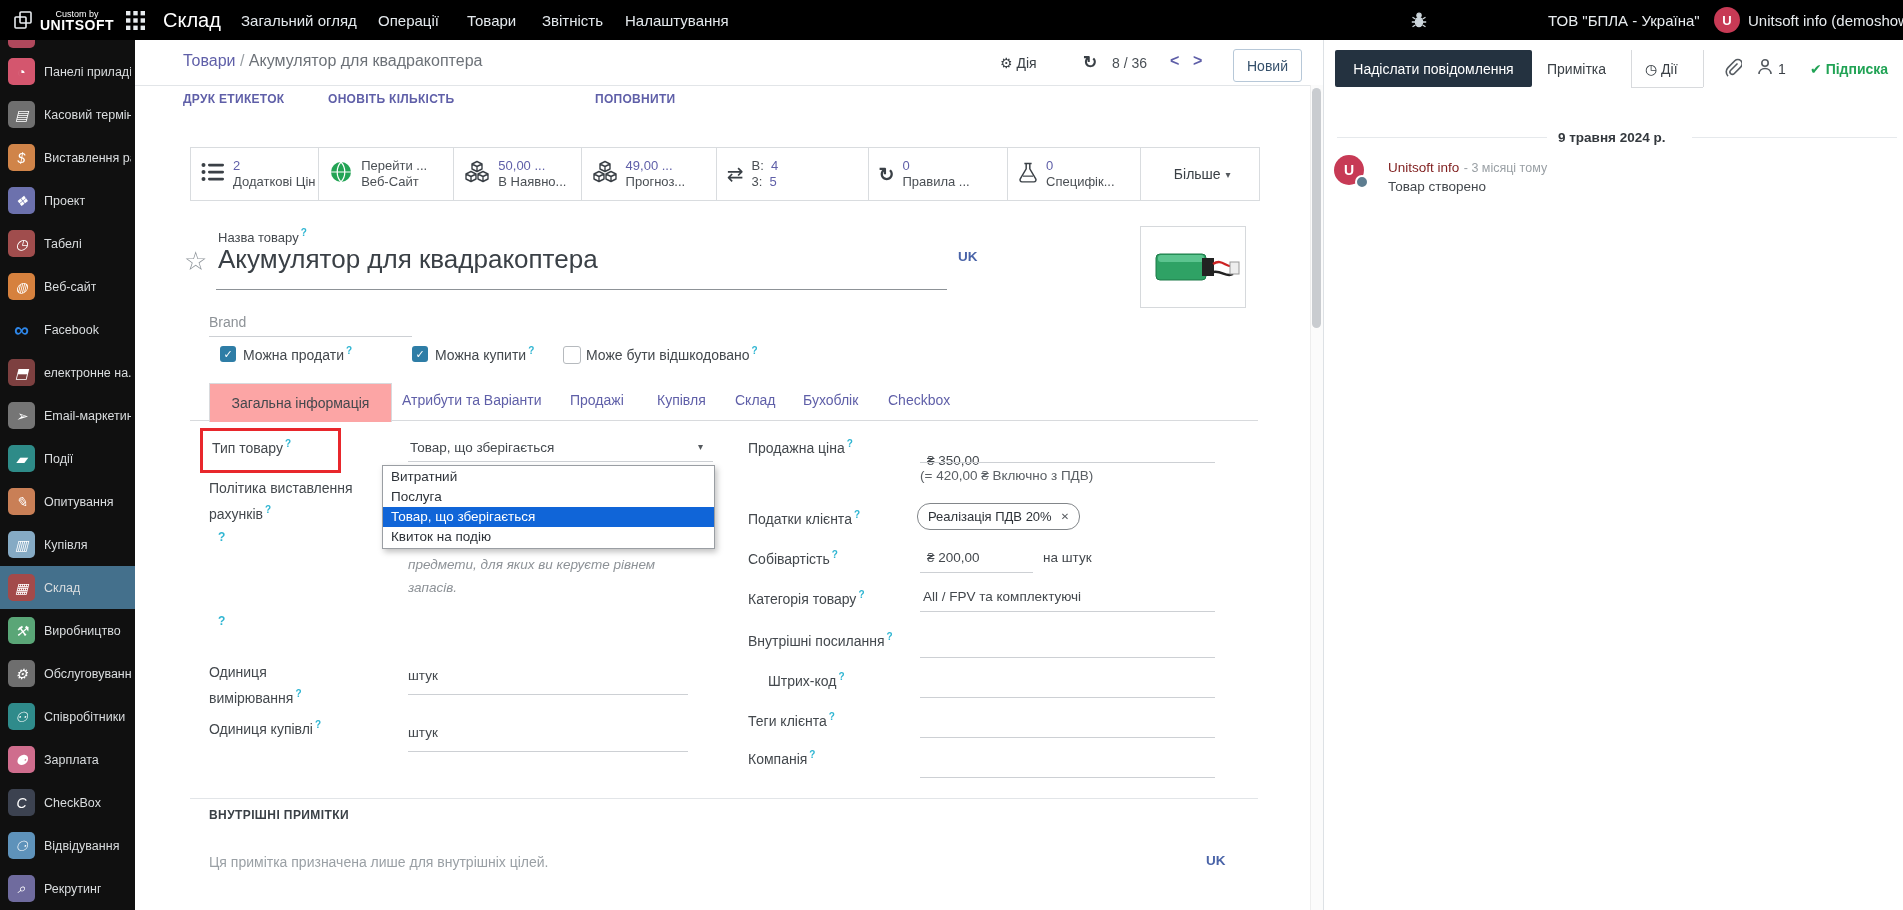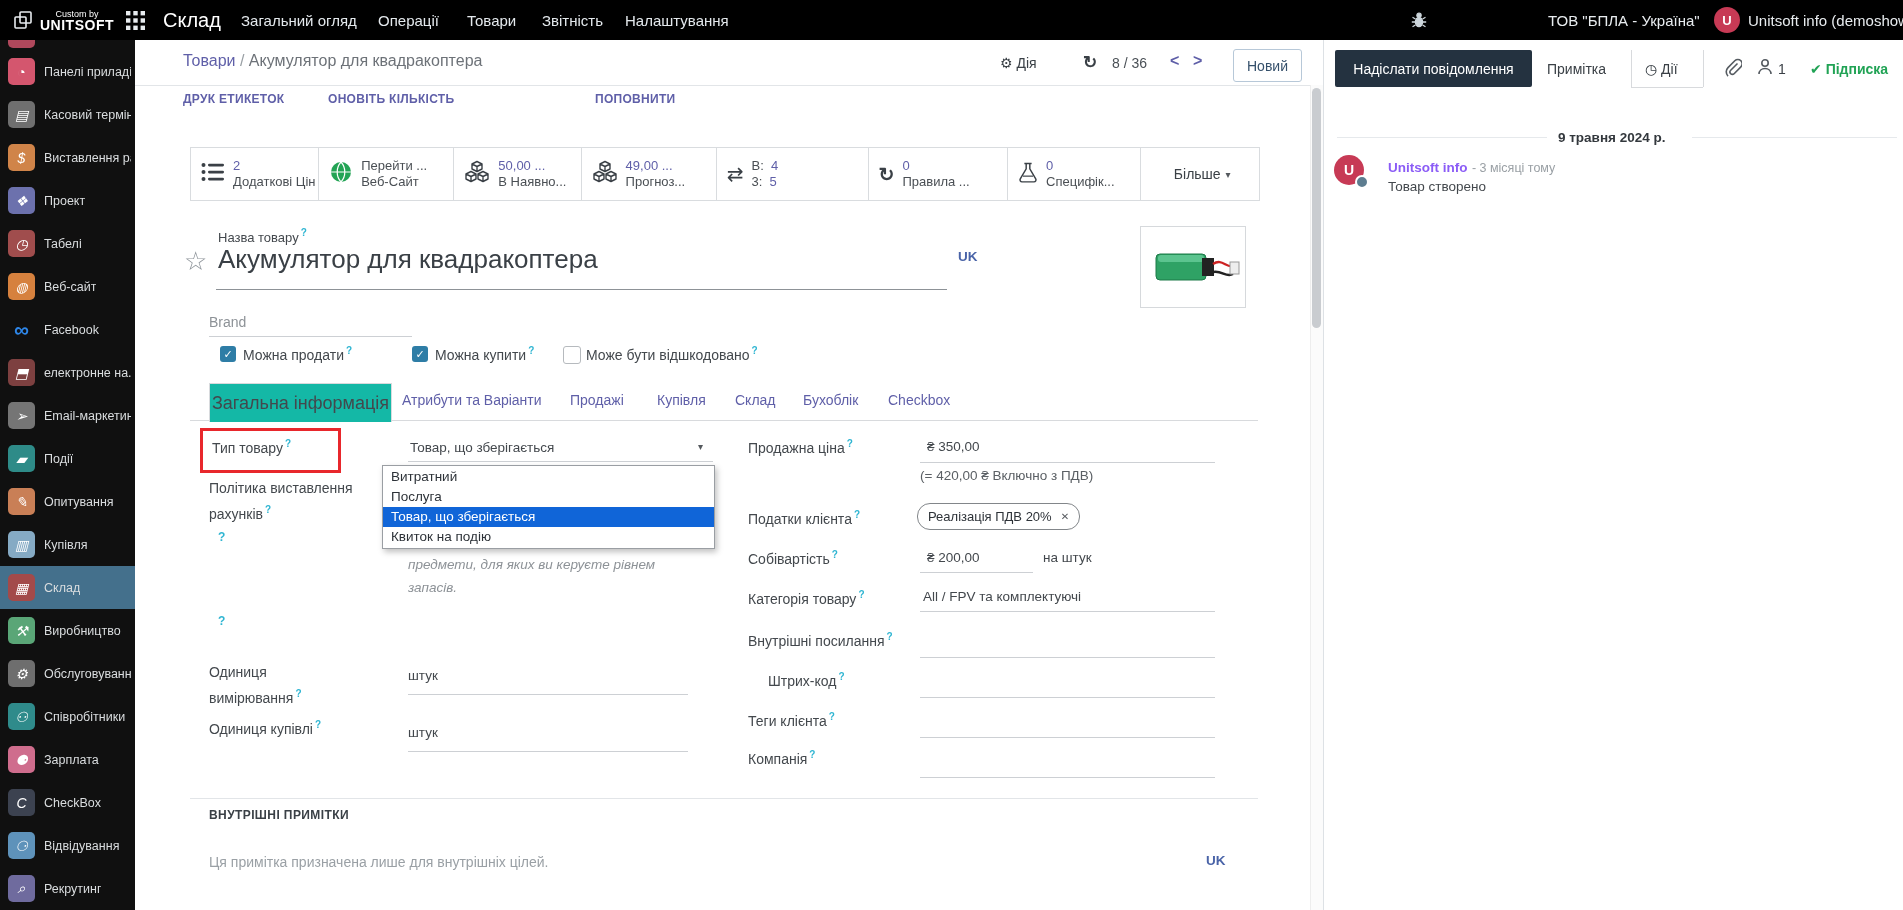--- a/index.html
+++ b/index.html
@@ -51,22 +51,22 @@
   .q{color:#2fb5d2;font-size:10px;vertical-align:6px;margin-left:2px;font-weight:700}
   .flabel{font-size:14px;color:#43484d}
   .fval{font-size:13.5px;color:#43484d}
   .uline{border-bottom:1px solid #cdd0d4;height:0}
   .cb{width:16px;height:16px;border-radius:3px;background:#2e7da6;color:#fff;font-size:11px;
       display:flex;align-items:center;justify-content:center;cursor:pointer}
   .cb.empty{background:#fff;border:1px solid #b6babe;color:transparent}
   .cblab{font-size:14px;color:#43484d}
   .tabline{border-bottom:1px solid #d8dadd}
   .tab{font-size:14px;color:#5f5fa8;cursor:pointer;white-space:nowrap}
-  .activetab{border:1px solid #d8dadd;border-bottom:none;background:#14b8a6;z-index:2;
-             display:flex;align-items:center;justify-content:center;font-size:18px;color:#43484d;cursor:pointer}
+  .activetab{border:1px solid #d8dadd;border-bottom:none;background:#fca5a5;z-index:2;
+             display:flex;align-items:center;justify-content:center;font-size:14px;color:#43484d;cursor:pointer}
   .redbox{border:3px solid #e8272c;z-index:5;pointer-events:none}
   .popup{background:#fff;border:1px solid #9a9ea3;box-shadow:2px 3px 6px rgba(0,0,0,.25);z-index:4}
   .prow{height:20px;line-height:20px;padding:0 8px;font-size:13.5px;color:#2d3238;white-space:nowrap;cursor:pointer}
   .prow.sel{background:#1065d8;color:#fff}
   .help{font-size:13.5px;font-style:italic;color:#8d9297;line-height:23px}
   .tag{height:25px;border:1px solid #82868a;border-radius:13px;display:inline-flex;align-items:center;
        padding:0 10px;font-size:13px;color:#2d3238;gap:9px;background:#fff;cursor:pointer;white-space:nowrap}
   .tag-x{font-size:10px;color:#55595e}
   .photo{border:1px solid #d6d9dc;background:#fff;display:flex;align-items:center;justify-content:center;cursor:pointer}
   .noteshead{font-size:12px;font-weight:700;letter-spacing:.4px;color:#3a4046}
@@ -80,21 +80,21 @@
            justify-content:center;cursor:pointer}
   .ch-tab{font-size:14px;color:#3a4046;cursor:pointer}
   .vline{border-left:1px solid #d8dadd}
   .hline{border-top:1px solid #d8dadd}
   .green{color:#21a355}
   .dateline{border-top:1px solid #e6e9ec}
   .datetxt{font-size:13.5px;font-weight:700;color:#33383d}
   .msg-avatar{width:30px;height:30px;border-radius:50%;background:#c73a55;color:#fff;font-weight:700;
               font-size:14px;display:flex;align-items:center;justify-content:center}
   .msg-dot{width:10px;height:10px;border-radius:50%;background:#5d7d90;border:2px solid #fff}
-  .author{font-size:13.5px;font-weight:700;color:#8b5cf6}
+  .author{font-size:13.5px;font-weight:400;color:#7f1d1d}
   .tstamp{font-size:12.5px;color:#9aa0a5}
   .mbody{font-size:13.5px;color:#43484d}
   .glyph{color:#3a4046}
 </style>
 </head>
 <body>
 
 <div class="page">
 
   <div class="topbar">
@@ -454,21 +454,21 @@
   <div class="abs fval" style="left:408px;top:668px">штук</div>
   <div class="abs uline" style="left:408px;top:694px;width:280px"></div>
 
   <div class="abs flabel" style="left:209px;top:719px;width:160px">
     <span>Одиниця купівлі</span><sup class="q">?</sup></div>
   <div class="abs fval" style="left:408px;top:725px">штук</div>
   <div class="abs uline" style="left:408px;top:751px;width:280px"></div>
 
   <div class="abs flabel" style="left:748px;top:438px">
     <span>Продажна ціна</span><sup class="q">?</sup></div>
-  <div class="abs fval" style="left:927px;top:439px">₴ 350,00</div>
+  <div class="abs fval" style="left:927px;top:453px">₴ 350,00</div>
   <div class="abs uline" style="left:920px;top:462px;width:295px"></div>
   <div class="abs" style="left:920px;top:468px;font-size:13.5px;color:#5b6065">(= 420,00 ₴ Включно з ПДВ)</div>
 
   <div class="abs flabel" style="left:748px;top:509px">
     <span>Податки клієнта</span><sup class="q">?</sup></div>
   <div class="abs tag" style="left:917px;top:503px">
     <span>Реалізація ПДВ 20%</span>
       <span class="tag-x">✕</span>
     </div>
 

